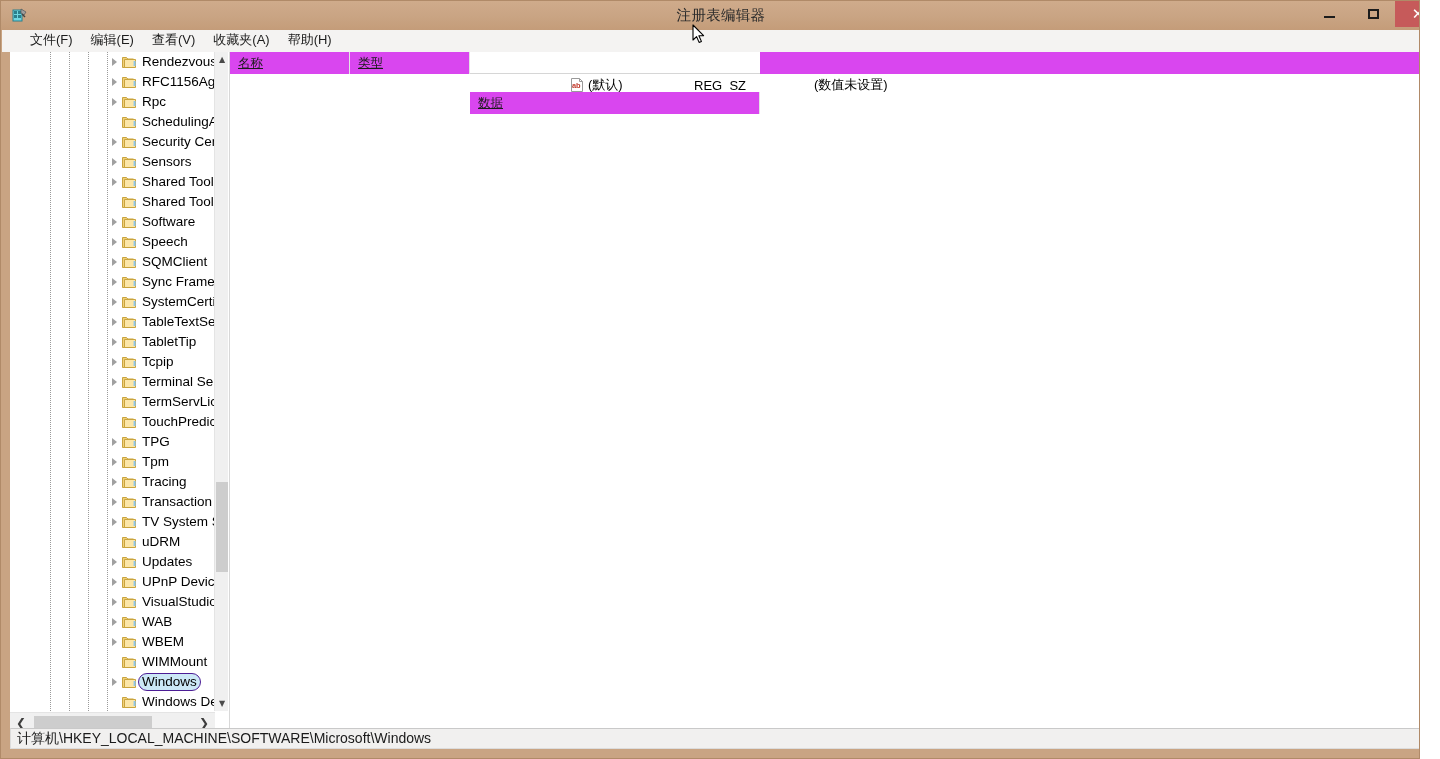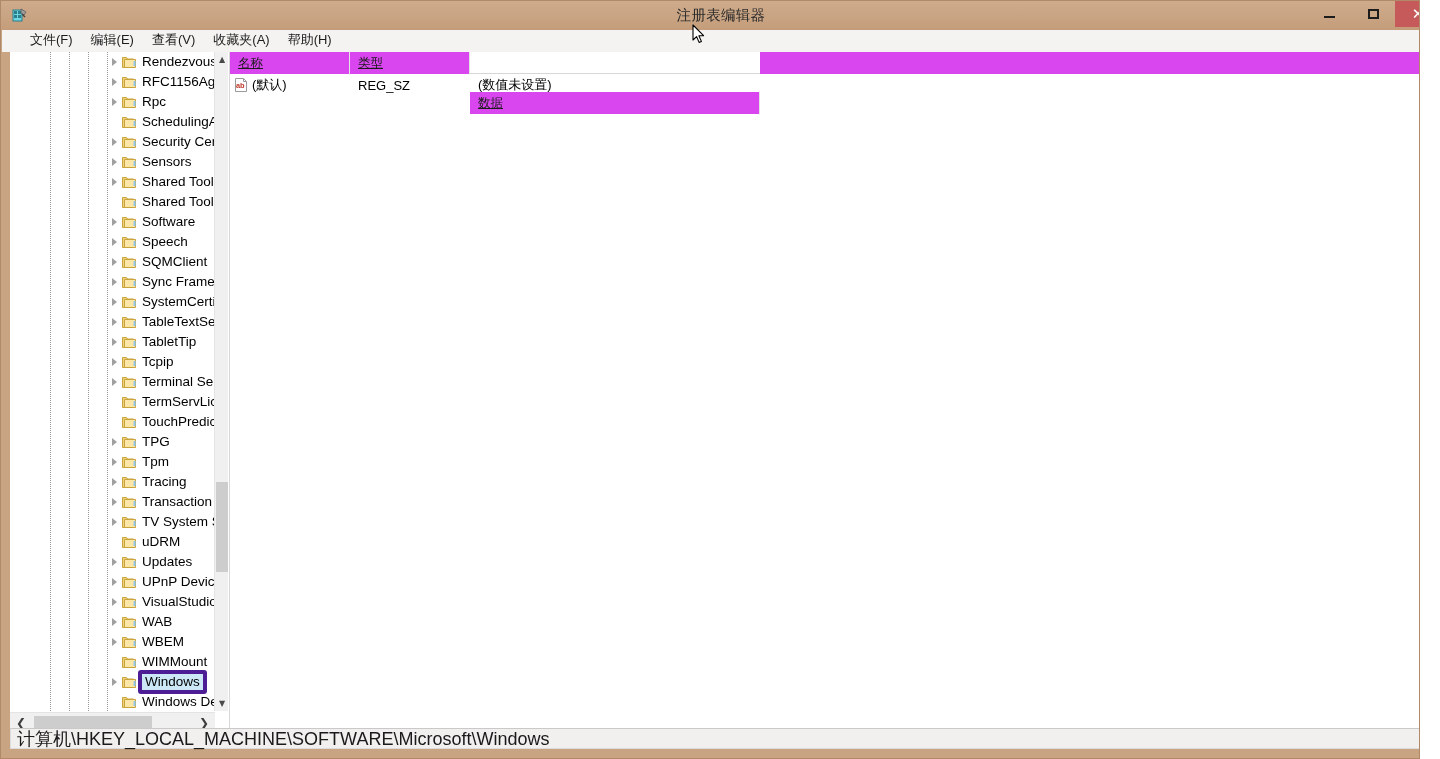--- a/index.html
+++ b/index.html
@@ -126,22 +126,22 @@
     position: relative;
   }
   .folder svg { position: absolute; left: 1px; top: 3px; }
   .tree-label {
     padding-left: 4px;
     padding-right: 4px;
     line-height: 18px;
   }
   .tree-row.selected .tree-label {
     background: #cce8f6;
-    border: 4px solid #4c1d95;
-    border-radius: 3px;
+    border: 1px solid #4c1d95;
+    border-radius: 9px;
     padding: 0px 3px;
     line-height: 16px;
   }
 
   
   .tree-lines {
     position: absolute; left: 0; top: 0;
     width: 205px; height: 659px;
     pointer-events: none;
   }
@@ -219,41 +219,42 @@
   .col-head.c-name { width: 120px; }
   .col-head.c-type { width: 120px; }
   .col-head.c-data { width: 290px; margin-top: 40px; }
   .col-head.c-rest { flex: 1; border-right: none; }
 
   .list-row {
     height: 22px;
     display: flex; align-items: center;
     font-size: 13px;
     color: #000000;
+    justify-content: center;
   }
   .cell { height: 22px; display: flex; align-items: center; }
   .cell.c-name { width: 120px; padding-left: 4px; }
   .cell.c-type { width: 120px; padding-left: 8px; }
   .cell.c-data { width: 290px; padding-left: 8px; }
   .ab-icon {
     width: 14px; height: 14px; flex: 0 0 14px;
     margin-right: 4px;
     position: relative;
   }
 
   
   .statusbar {
     position: absolute; left: 9px; bottom: 9px;
     width: 1422px; height: 21px;
     background: #f1f0ef;
     border: 1px solid #dcdcdc;
     border-top: 1px solid #c9c9c9;
     display: flex; align-items: center;
     padding-left: 6px;
-    font-size: 18px;
+    font-size: 14px;
     color: #1a1a1a;
   }
 
   
   .cursor {
     position: absolute;
     left: 691px; top: 23px;
     width: 14px; height: 21px;
     pointer-events: none;
     z-index: 50;

